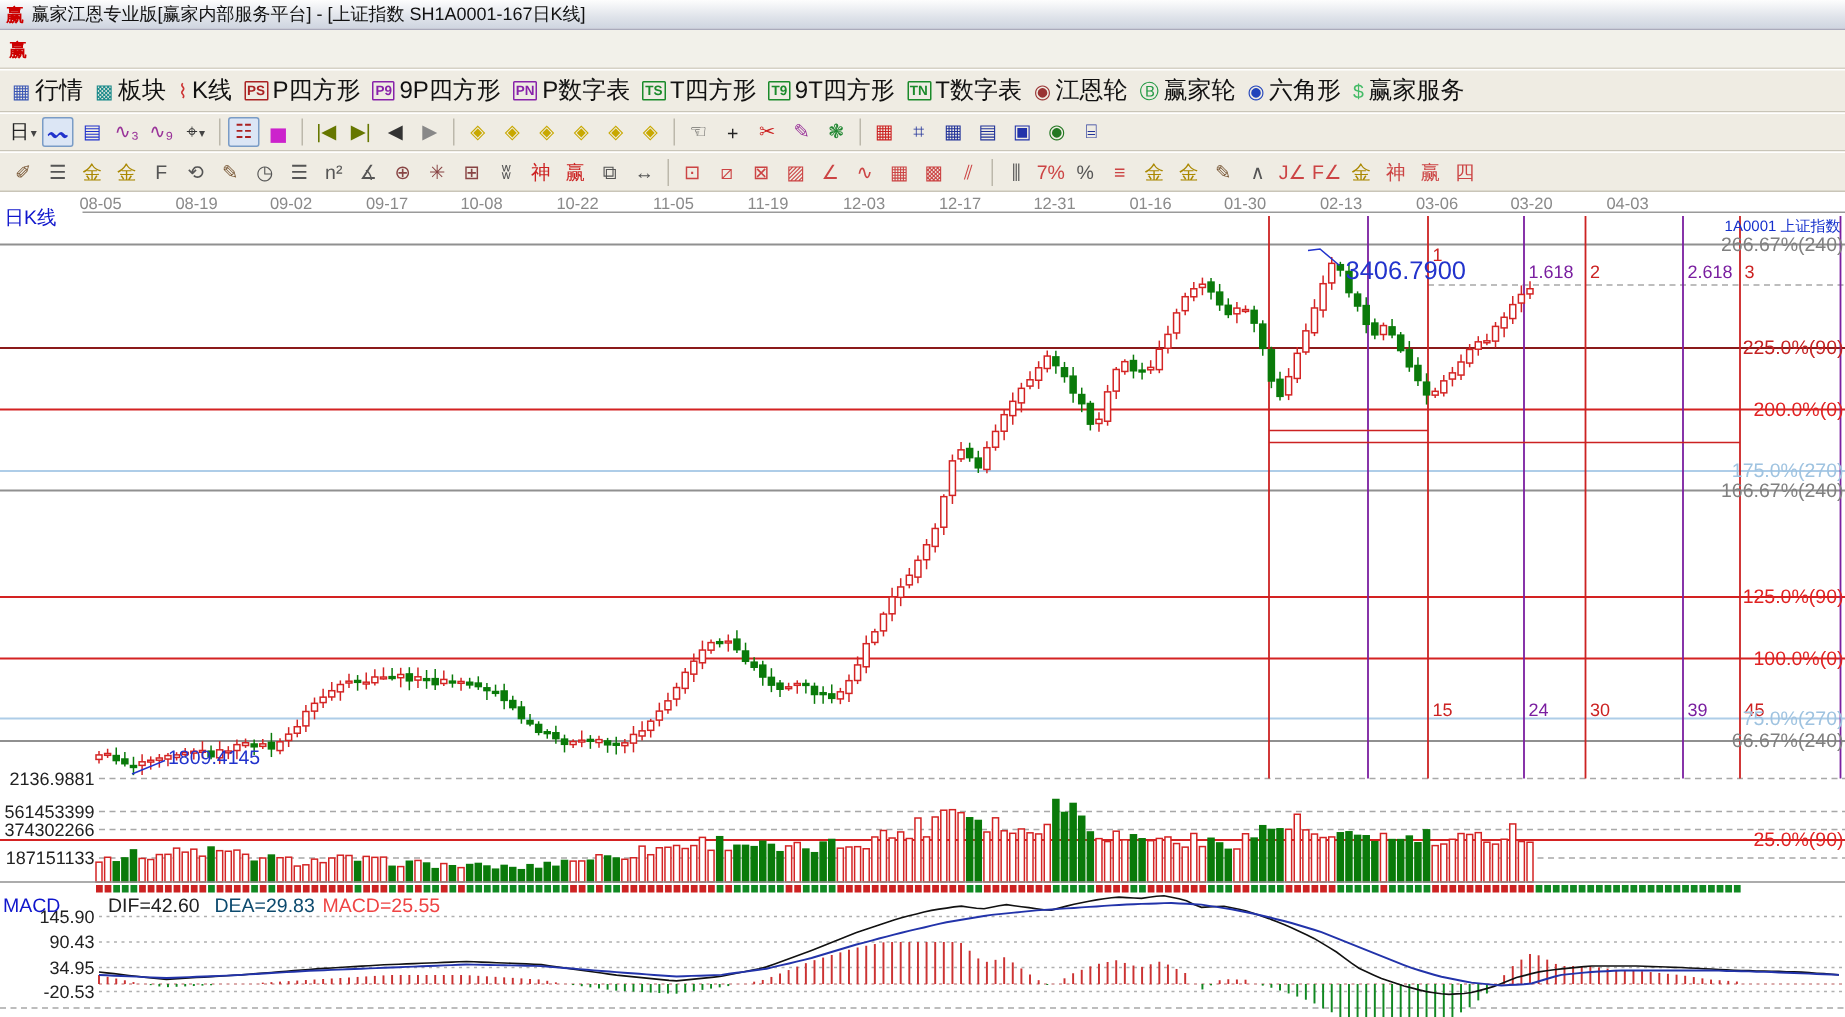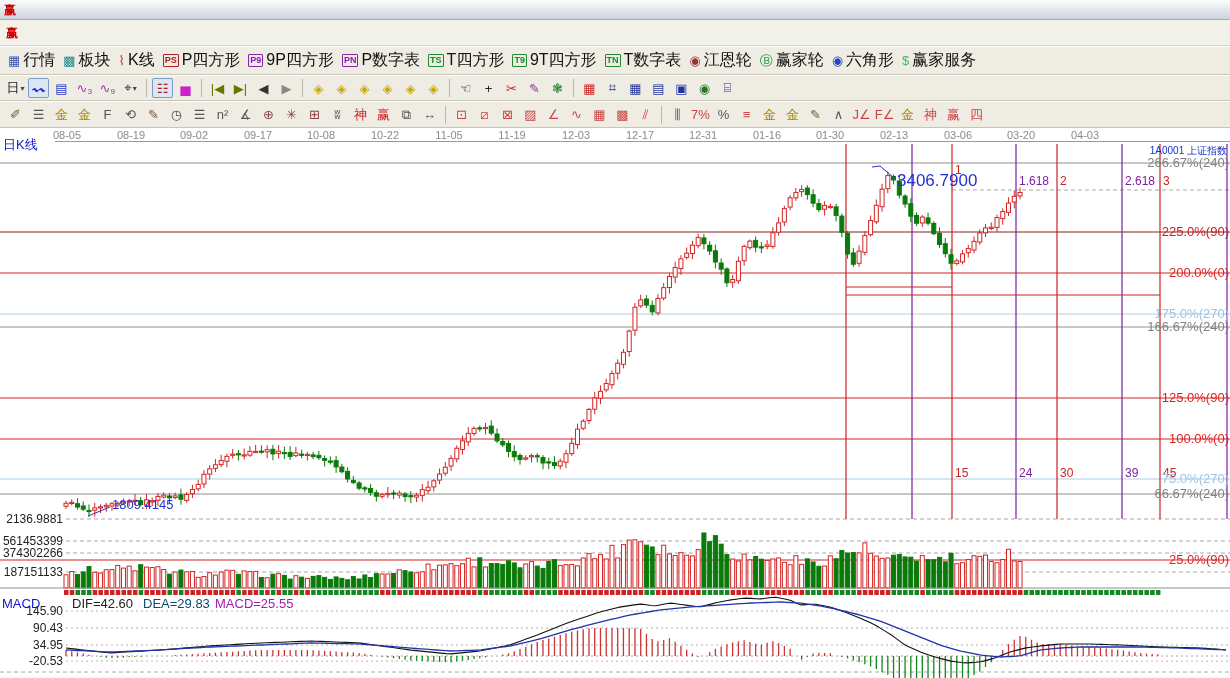--- a/index.html
+++ b/index.html
@@ -33,21 +33,21 @@
   .tsep{width:1px;height:18px;background:#bcb8ab;margin:0 4px;display:inline-block;}
   #overlays{position:absolute;inset:0;z-index:2;pointer-events:none;}
   .olabel{position:absolute;white-space:nowrap;}
   #lbl-period{left:3px;top:136px;color:#1016cc;font-size:13px;}
   #lbl-symbol{right:3px;top:144px;color:#1530cc;font-size:10px;}
   #ann-high{left:897px;top:171px;color:#2233cc;font-size:17px;}
   #ann-low{left:112px;top:497px;color:#2233cc;font-size:13px;}
   #m-title{left:2px;top:596px;color:#1016cc;font-size:13px;}
   #m-dif{left:72px;top:596px;color:#222;font-size:13px;}
   #m-dea{left:143px;top:596px;color:#0c4a6e;font-size:13px;}
-  #m-macd{left:215px;top:596px;color:#a21caf;font-size:13px;}
+  #m-macd{left:215px;top:596px;color:#ef4444;font-size:13px;}
   #watermark{right:6px;bottom:2px;color:rgba(200,30,30,.82);font-size:30px;font-weight:bold;
     letter-spacing:4px;text-shadow:0 0 1px rgba(255,255,255,.6);}
 </style>
 </head>
 <body>
 
 <svg id="cv" width="1230" height="678">
     <rect x="0" y="128" width="1230" height="550" fill="#ffffff"></rect>
     <line x1="55" y1="141.5" x2="1230" y2="141.5" stroke="#9a9a9a"></line>
     <text x="67" y="139" fill="#8a8a8a" font-size="11" text-anchor="middle" font-family="&quot;Liberation Sans&quot;,&quot;DejaVu Sans&quot;,sans-serif">08-05</text>
@@ -1002,20 +1002,21 @@
     <text x="1229" y="483" fill="#9fc3e0" font-size="13" text-anchor="end" font-family="&quot;Liberation Sans&quot;,&quot;DejaVu Sans&quot;,sans-serif">75.0%(270)</text>
     <text x="1229" y="498" fill="#808080" font-size="13" text-anchor="end" font-family="&quot;Liberation Sans&quot;,&quot;DejaVu Sans&quot;,sans-serif">66.67%(240)</text>
     <text x="1229" y="564" fill="#e02222" font-size="13" text-anchor="end" font-family="&quot;Liberation Sans&quot;,&quot;DejaVu Sans&quot;,sans-serif">25.0%(90)</text>
     <polyline points="872,167 880,166 893,177" fill="none" stroke="#2233cc"></polyline>
     <polyline points="110,507 88,516" fill="none" stroke="#2233cc"></polyline>
   </svg>
 
 <div class="chrome">
   <div class="titlebar">
     <span class="app-ico">赢</span>
+    <span class="title-text">赢家江恩专业版[赢家内部服务平台] - [上证指数  SH1A0001-167日K线]</span>
   </div>
   <div class="menubar">
     <span class="app-ico">赢</span>
   </div>
   <div class="toolbar tb3">
     <span>
         <span class="fbtn" style="--c: #3a56b4;">
           <span class="ficon">▦</span>
           <span class="flabel">行情</span>
         </span>

